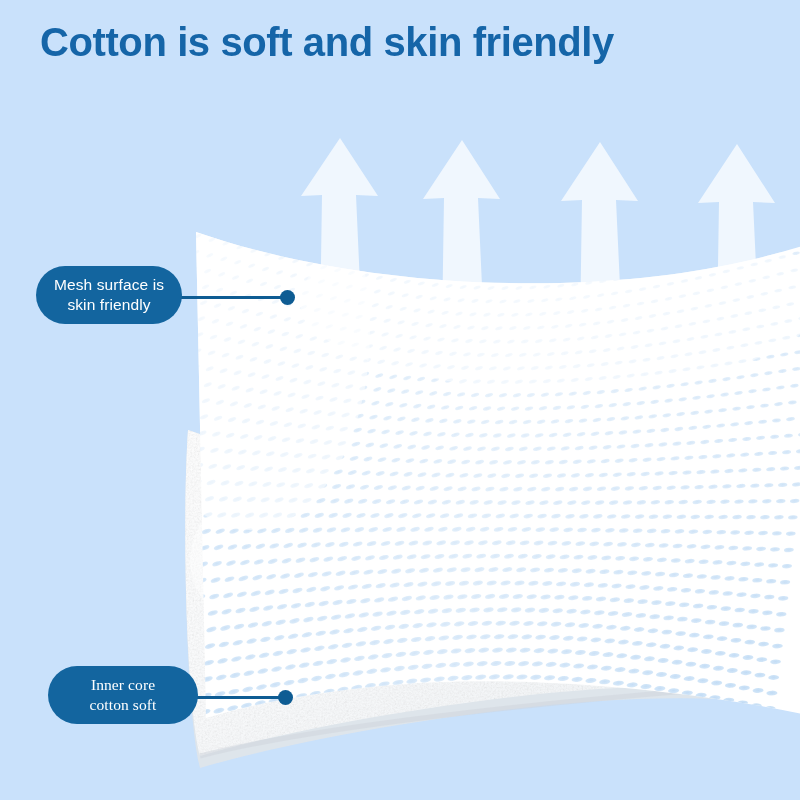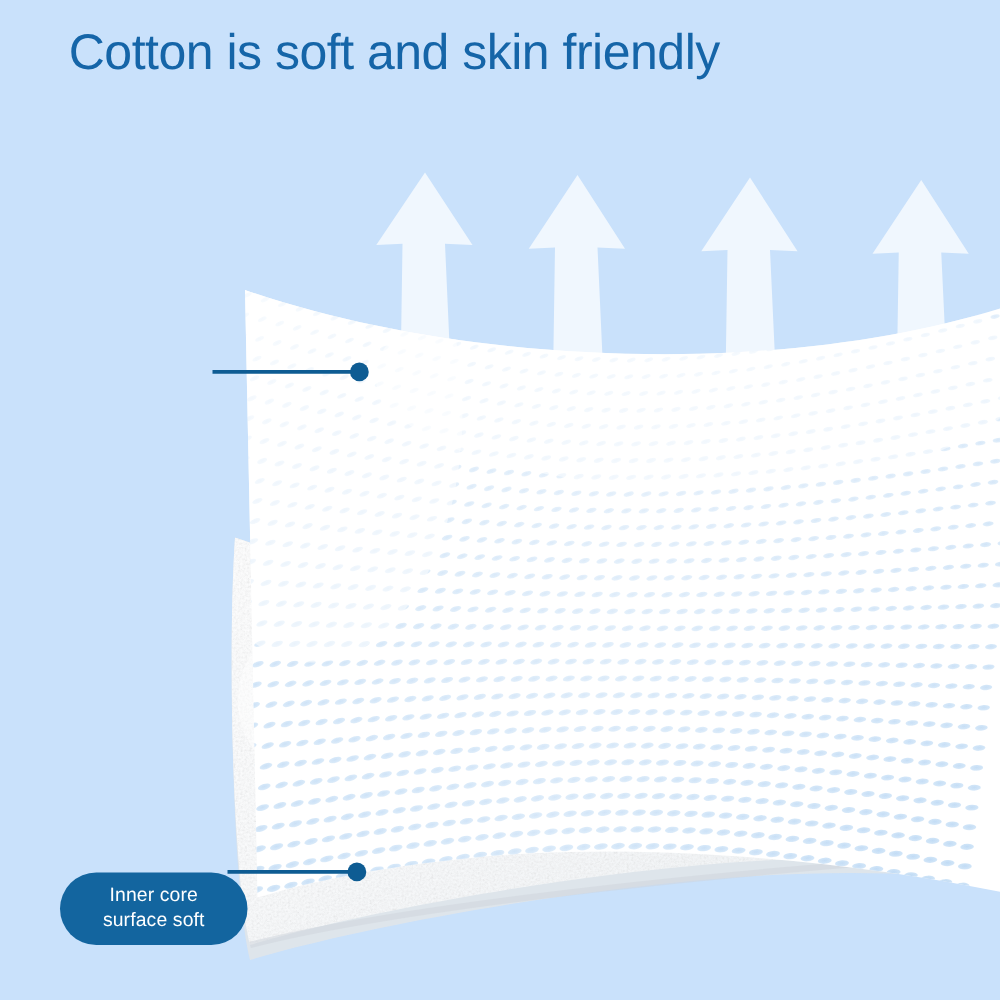--- a/index.html
+++ b/index.html
@@ -23,25 +23,24 @@
     position: absolute;
     left: 40px;
     top: 18px;
     width: 700px;
     z-index: 60;
   }
   #headline .line {
     display: block;
     color: #1565a8;
     font-size: 40px;
-    font-weight: 400;
+    font-weight: 700;
     line-height: 49px;
     letter-spacing: -0.4px;
     white-space: nowrap;
-    margin-left: 15px;
   }
 
   
   #art {
     position: absolute;
     left: 0;
     top: 0;
     width: 800px;
     height: 800px;
     z-index: 10;
@@ -59,21 +58,21 @@
     padding: 9px 18px;
     box-sizing: border-box;
     line-height: 20px;
     font-size: 15.5px;
     font-weight: 400;
     letter-spacing: 0.1px;
   }
   .callout .ctext { display: block; white-space: nowrap; }
 
   #callout-mesh  { left: 36px;  top: 266px; width: 146px; }
-  #callout-core  { left: 48px;  top: 698px; width: 150px; }
+  #callout-core  { left: 48px;  top: 666px; width: 150px; font-family: Liberation Serif, serif; }
 
   
   .leader {
     position: absolute;
     z-index: 65;
     height: 3px;
     background: #0e5c93;
   }
   .leader-dot {
     position: absolute;
@@ -1527,21 +1526,25 @@
       </g>
     </g>
   </svg>
 
   <div id="headline">
     <span class="line">Cotton is soft and skin friendly</span>
   </div>
 
   <div class="leader" id="leader-mesh"></div>
   <div class="leader-dot" id="leader-mesh-dot"></div>
+  <div class="callout" id="callout-mesh">
+    <span class="ctext">Mesh surface is</span>
+    <span class="ctext">skin friendly</span>
+  </div>
 
   <div class="leader" id="leader-core"></div>
   <div class="leader-dot" id="leader-core-dot"></div>
   <div class="callout" id="callout-core">
     <span class="ctext">Inner core</span>
-    <span class="ctext">surface soft</span>
+    <span class="ctext">cotton soft</span>
   </div>
 
 </div>
 
 </body></html>

